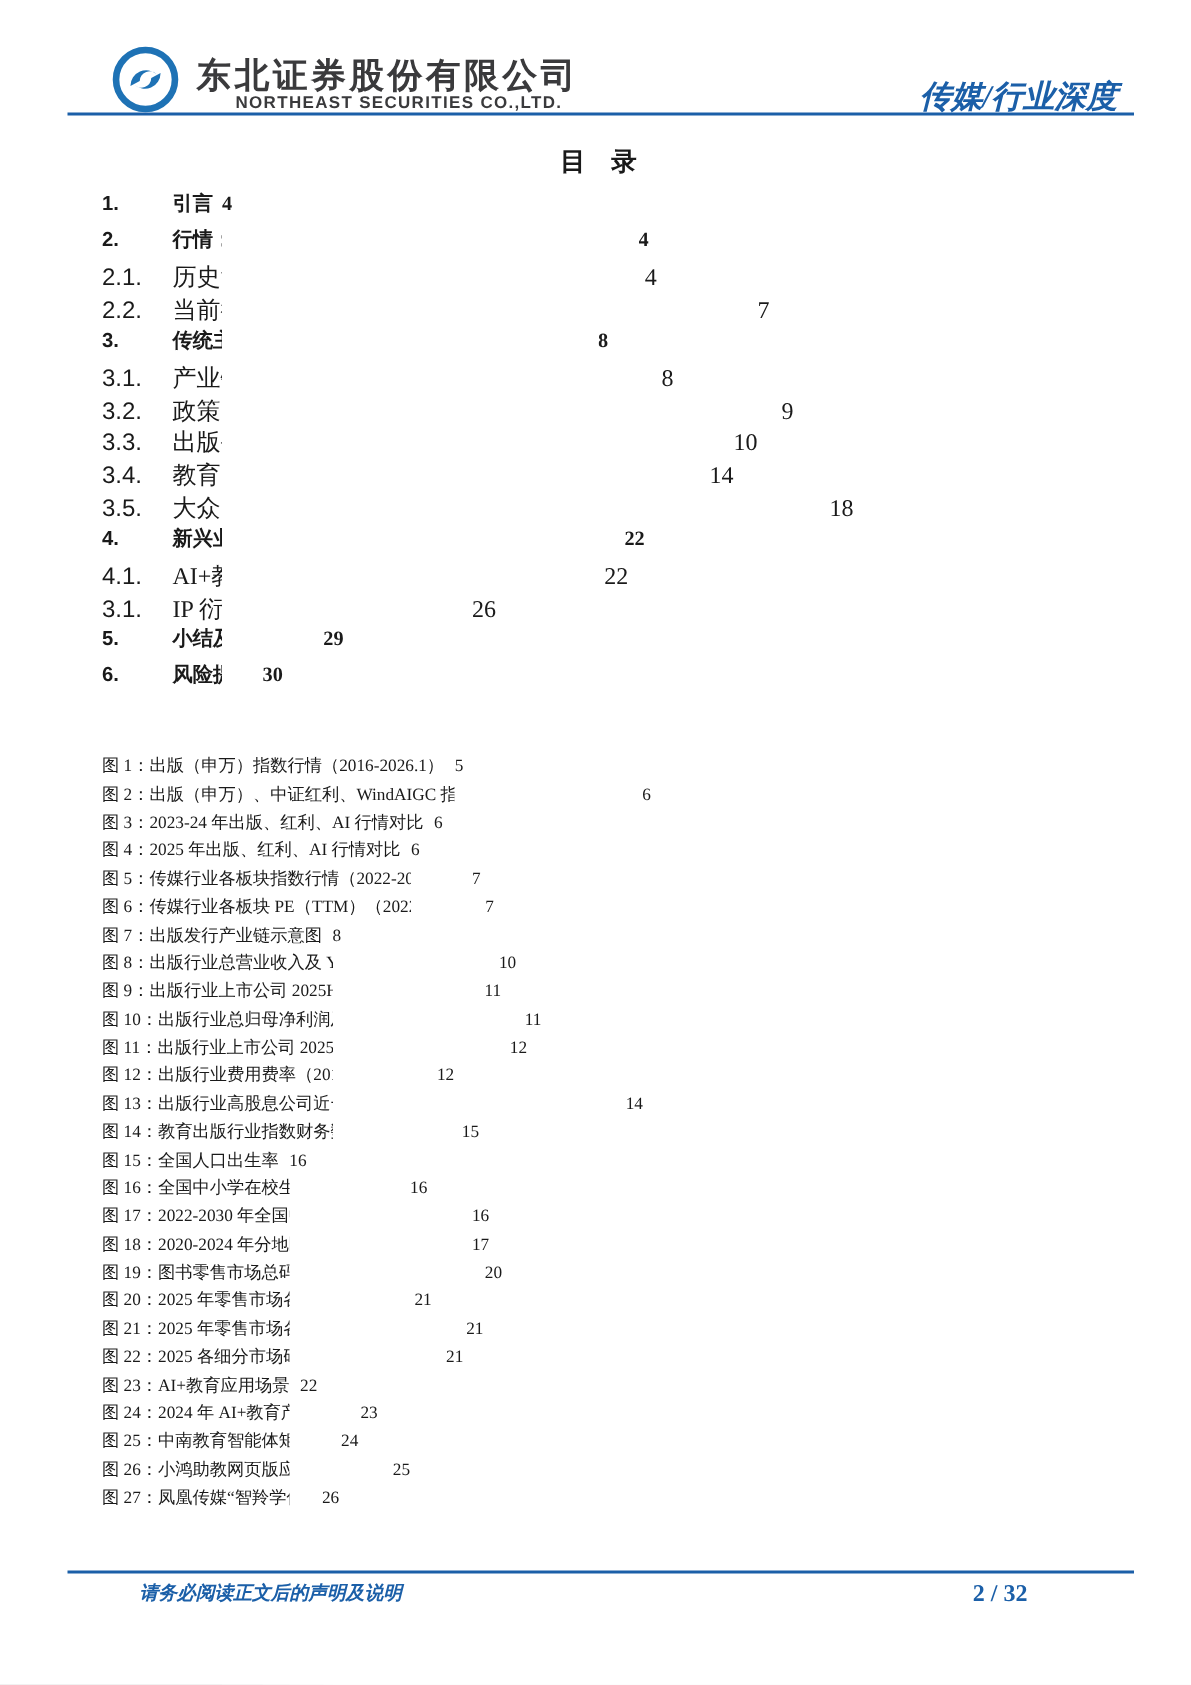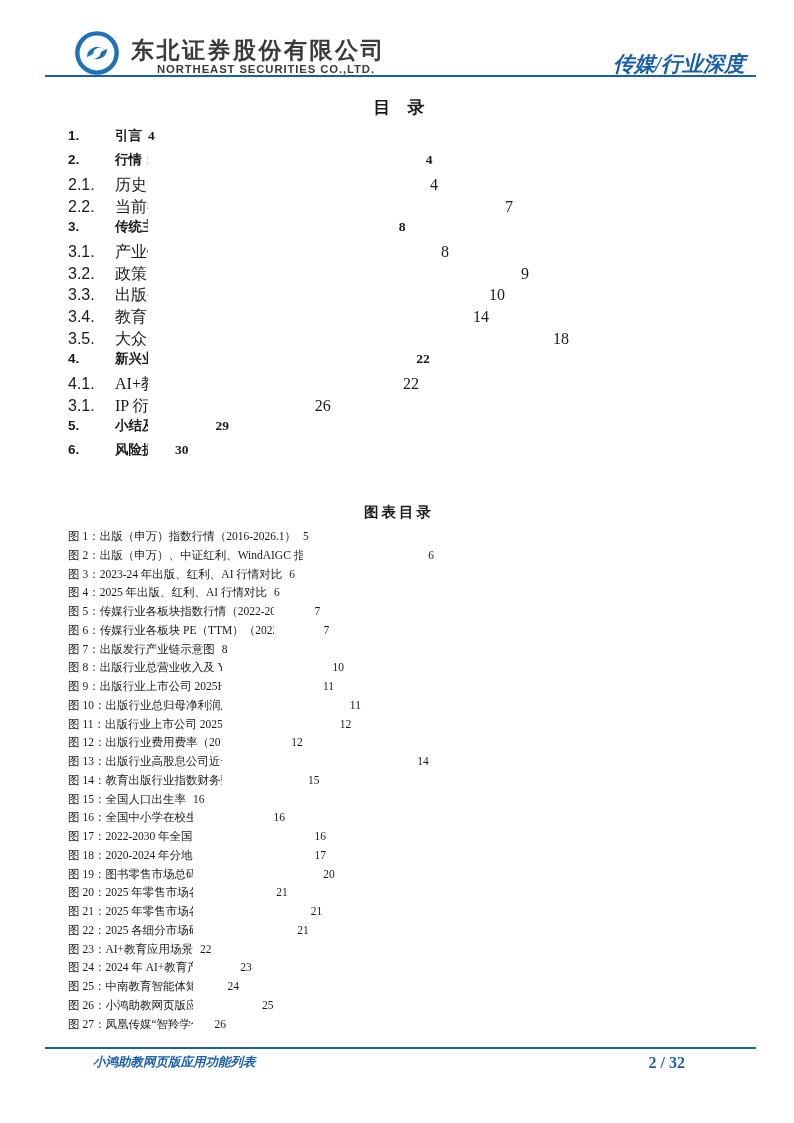--- a/index.html
+++ b/index.html
@@ -194,21 +194,20 @@
         <div class="toc-row lvl1">
     <span class="num">6.</span>
     <span class="label">风险提示</span>
     <span class="leader"></span>
     <span class="page">30</span>
   </div>
       </div>
   </div>
 
   <div class="figs">
-    <div class="fig-title">图表目录</div>
     <div id="fig-list">
         <div class="fig-row">
     <span class="label">图 1：出版（申万）指数行情（2016-2026.1）</span>
     <span class="leader"></span>
     <span class="page">5</span>
   </div>
         <div class="fig-row">
     <span class="label">图 2：出版（申万）、中证红利、WindAIGC 指数行情（2023-2026.1）</span>
     <span class="leader"></span>
     <span class="page">6</span>
@@ -335,16 +334,16 @@
   </div>
         <div class="fig-row">
     <span class="label">图 27：凤凰传媒“智羚学伴”</span>
     <span class="leader"></span>
     <span class="page">26</span>
   </div>
       </div>
   </div>
 
   <div class="footer-rule"></div>
-  <div class="footer-disclaimer">小鸿助教网页版应用功能列表</div>
+  <div class="footer-disclaimer">请务必阅读正文后的声明及说明</div>
   <div class="footer-page">2 / 32</div>
 
 </div>
 
 </body></html>

